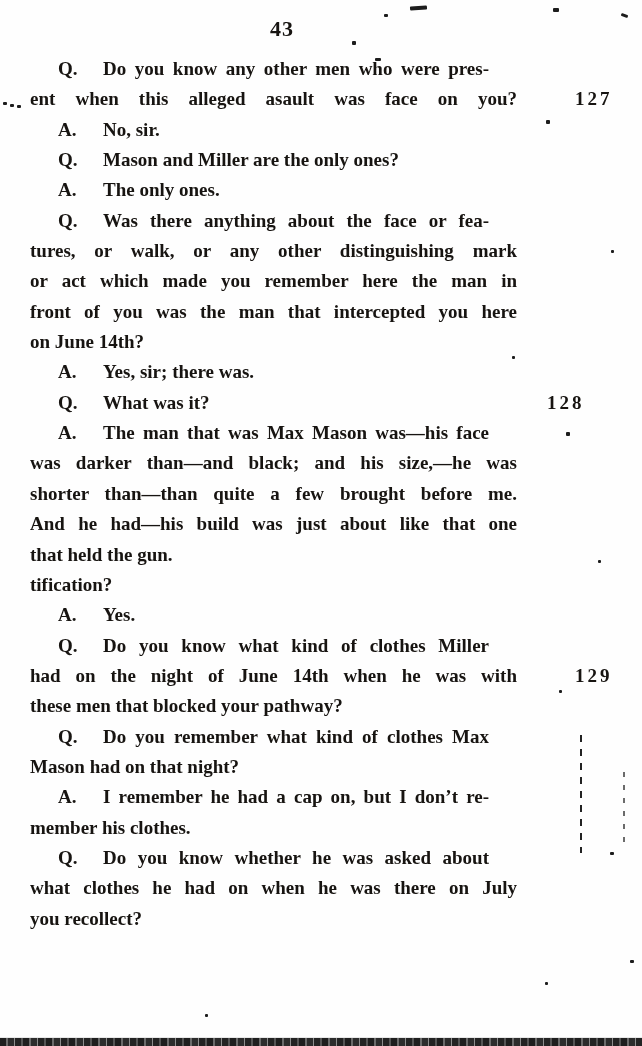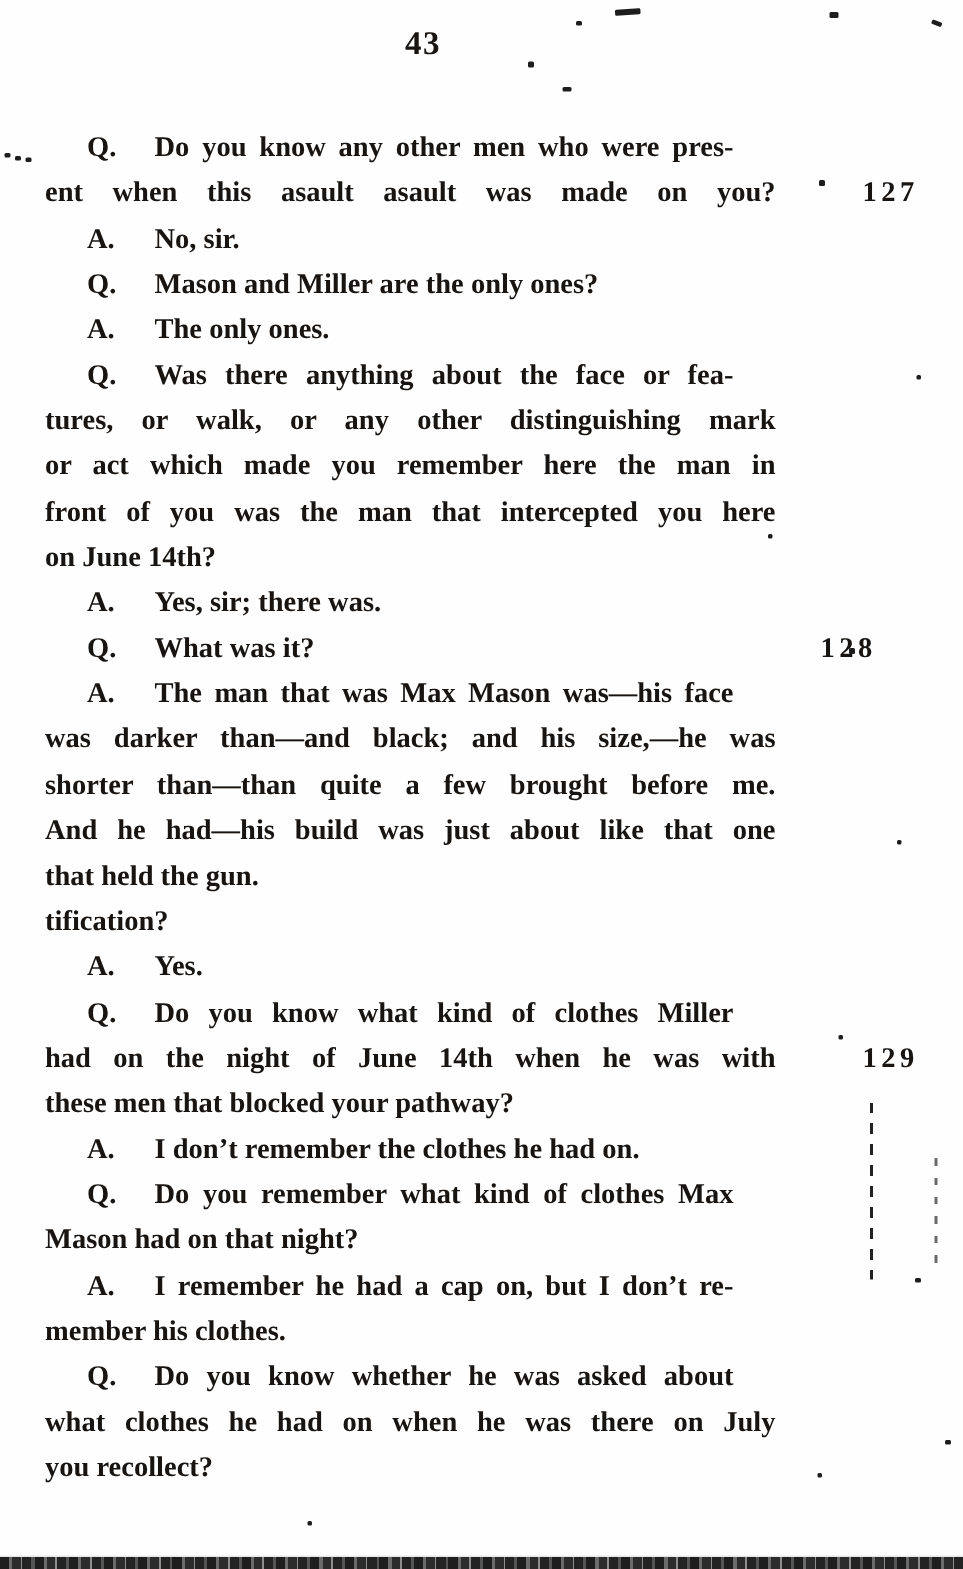--- a/index.html
+++ b/index.html
@@ -32,21 +32,20 @@
     letter-spacing: 1px;
   }
   .text-column {
     position: absolute;
     top: 54px;
     left: 30px;
     width: 487px;
     font-size: 19px;
     font-weight: bold;
     color: var(--ink);
-    margin-top: 30px;
   }
   .line {
     position: relative;
     line-height: 30.35px;
     min-height: 30.35px;
     white-space: nowrap;
   }
   .line .text { white-space: normal; }
   .line.justify > .text {
     display: inline-block;
@@ -111,21 +110,21 @@
 <div class="page">
 
   <div class="page-number">43</div>
 
   <div class="text-column">
       <div class="line qa justify">
     <span class="prefix">Q.</span><span class="text">Do you know any other men who were pres-</span>
     
   </div>
       <div class="line justify">
-    <span class="text">ent when this asault asault was made on you?</span>
+    <span class="text">ent when this alleged asault was face on you?</span>
     <span class="margin-note">127</span>
   </div>
       <div class="line qa">
     <span class="prefix">A.</span><span class="text">No, sir.</span>
     
   </div>
       <div class="line qa">
     <span class="prefix">Q.</span><span class="text">Mason and Miller are the only ones?</span>
     
   </div>
@@ -192,24 +191,20 @@
       <div class="line qa justify">
     <span class="prefix">Q.</span><span class="text">Do you know what kind of clothes Miller</span>
     
   </div>
       <div class="line justify">
     <span class="text">had on the night of June 14th when he was with</span>
     <span class="margin-note">129</span>
   </div>
       <div class="line">
     <span class="text">these men that blocked your pathway?</span>
-    
-  </div>
-      <div class="line qa">
-    <span class="prefix">A.</span><span class="text">I don’t remember the clothes he had on.</span>
     
   </div>
       <div class="line qa justify">
     <span class="prefix">Q.</span><span class="text">Do you remember what kind of clothes Max</span>
     
   </div>
       <div class="line">
     <span class="text">Mason had on that night?</span>
     
   </div>

